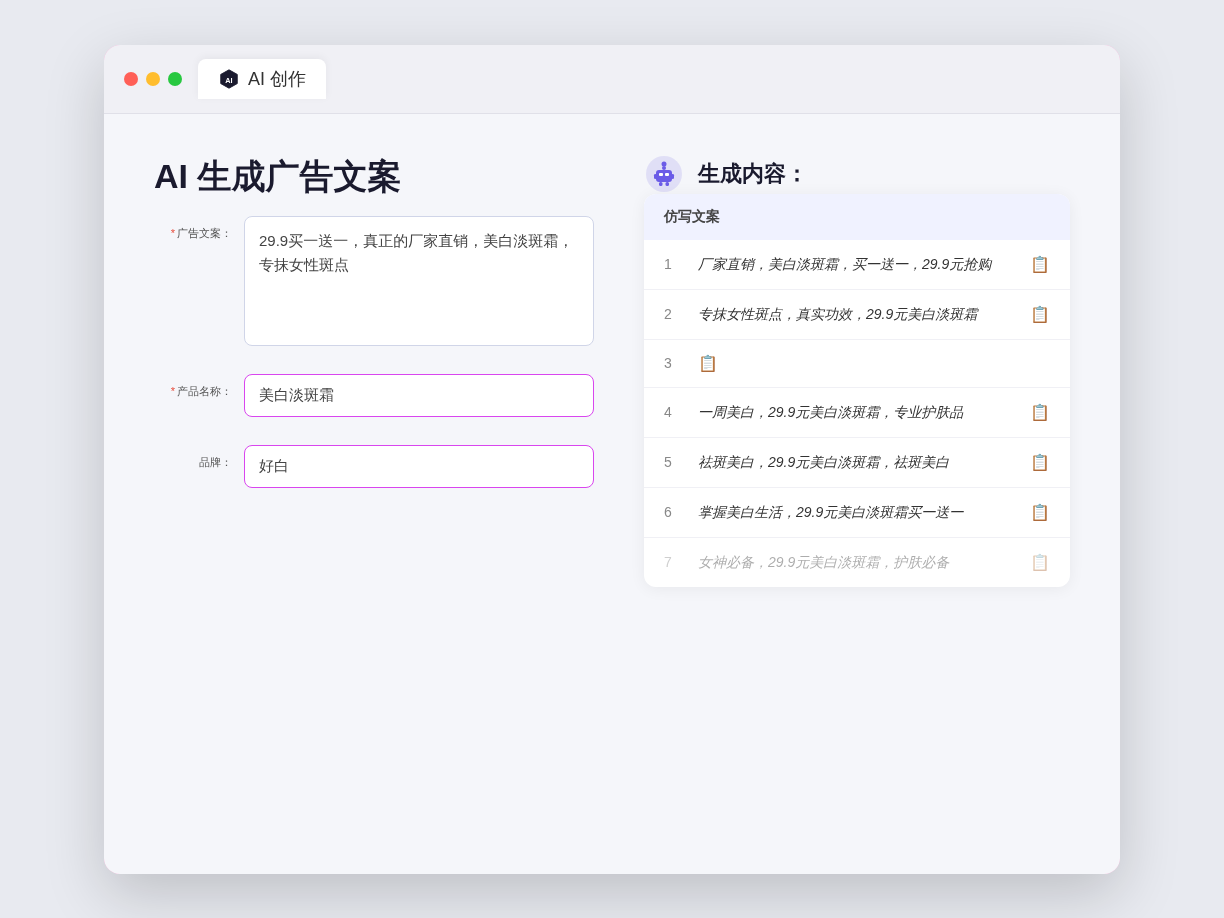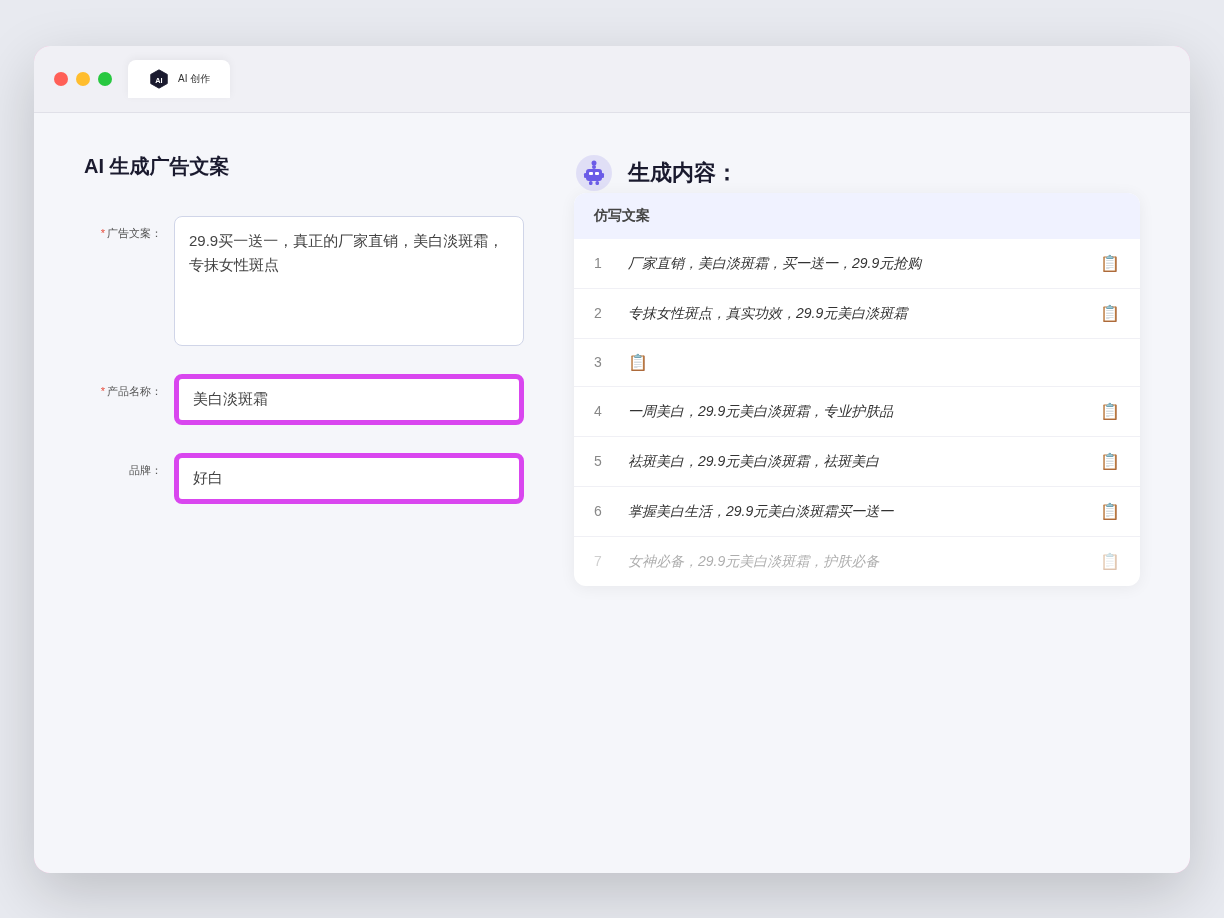--- a/index.html
+++ b/index.html
@@ -6,21 +6,21 @@
     body {
       background: #e8eaf0;
       display: flex;
       align-items: center;
       justify-content: center;
       min-height: 918px;
       font-family: -apple-system, 'PingFang SC', 'Microsoft YaHei', sans-serif;
     }
 
     .browser-window {
-      width: 1156px;
+      width: 1016px;
       background: #f9a8d4;
       border-radius: 16px;
       box-shadow: 0 20px 60px rgba(0,0,0,0.18);
       overflow: hidden;
     }
 
     .browser-titlebar {
       background: #f0f0f5;
       padding: 14px 20px;
       display: flex;
@@ -48,21 +48,21 @@
       gap: 8px;
       box-shadow: 0 -2px 8px rgba(0,0,0,0.05);
     }
 
     .tab-icon {
       width: 22px;
       height: 22px;
     }
 
     .tab-label {
-      font-size: 10px;
+      font-size: 18px;
       color: #333;
       font-weight: 500;
     }
 
     .browser-content {
       padding: 40px 50px;
       background: #f5f6fa;
       min-height: 760px;
     }
 
@@ -70,24 +70,24 @@
       display: flex;
       gap: 50px;
     }
 
     
     .left-panel {
       flex: 0 0 440px;
     }
 
     .page-title {
-      font-size: 20px;
+      font-size: 34px;
       font-weight: 700;
       color: #1a1a2e;
-      margin-bottom: 36px;
+      margin-bottom: 16px;
     }
 
     .form-group {
       display: flex;
       align-items: flex-start;
       margin-bottom: 28px;
     }
 
     .form-label {
       font-size: 11px;
@@ -113,21 +113,21 @@
       resize: none;
       height: 130px;
       background: #fff;
       font-family: inherit;
       outline: none;
       line-height: 1.6;
     }
 
     .form-input {
       flex: 1;
-      border: 5px solid #d946ef;
+      border: 1px solid #d946ef;
       border-radius: 8px;
       padding: 12px 14px;
       font-size: 15px;
       color: #444;
       background: #fff;
       outline: none;
       font-family: inherit;
     }
 
     .generate-btn {

